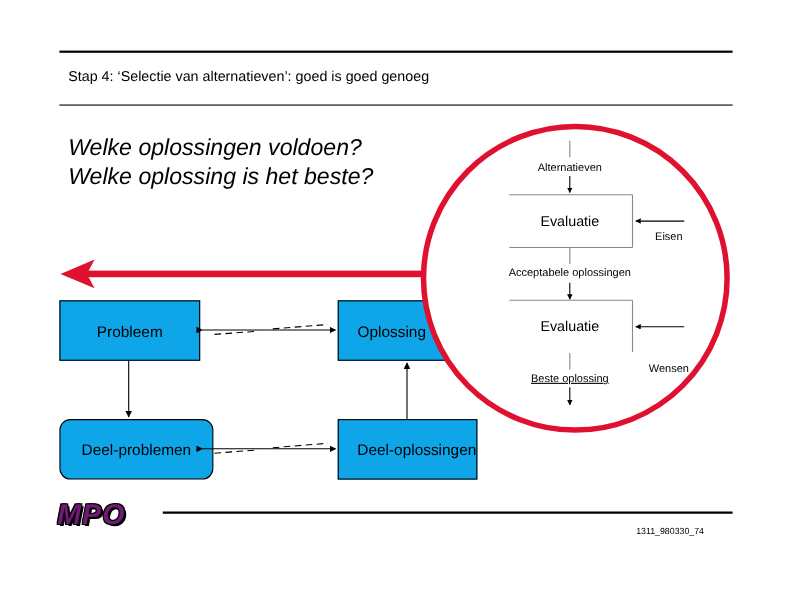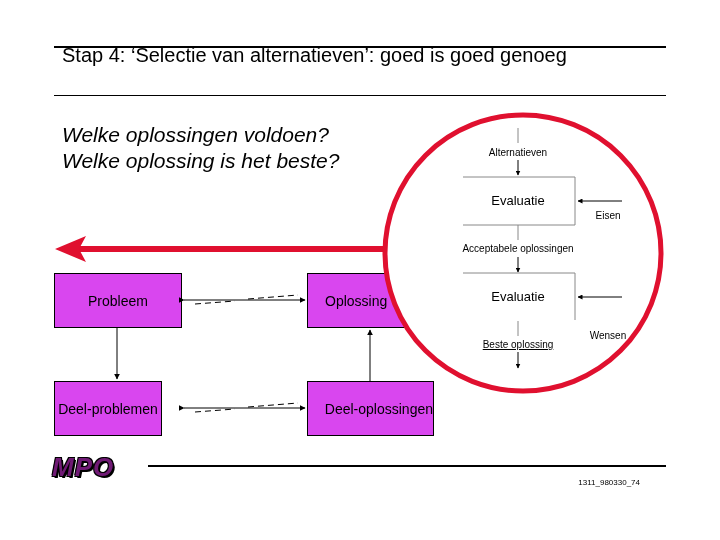--- a/index.html
+++ b/index.html
@@ -1,22 +1,22 @@
 <!DOCTYPE html>
 <html><head>
   <meta charset="utf-8">
   <style>
     html, body { margin: 0; padding: 0; background: #ffffff; }
     body { width: 720px; height: 540px; position: relative; overflow: hidden;
            font-family: "Liberation Sans", sans-serif; color: #000; }
     .abs { position: absolute; }
     .rule { position: absolute; background: #000; }
-    .title { left: 62px; top: 44px; font-size: 20px; white-space: nowrap; }
+    .title { left: 62px; top: 62px; font-size: 13px; white-space: nowrap; }
     .question { left: 62px; font-size: 21px; font-style: italic; white-space: nowrap; line-height: 26px; }
-    .box { position: absolute; background: #d946ef; border: 1px solid #000; box-sizing: border-box;
+    .box { position: absolute; background: #0ea5e9; border: 1px solid #000; box-sizing: border-box;
            display: flex; align-items: center; justify-content: center; font-size: 14px; white-space: nowrap; }
     .lbl { position: absolute; font-size: 10px; white-space: nowrap; transform: translateX(-50%); }
     .evlbl { position: absolute; font-size: 13px; white-space: nowrap; transform: translateX(-50%); }
     .footer-id { right: 80px; top: 478px; font-size: 8px; }
     svg.layer { position: absolute; left: 0; top: 0; }
     .logo { left: 52px; top: 452px; font-size: 26px; font-weight: bold; font-style: italic;
             color: #701a75; letter-spacing: 1px;
             text-shadow: -1px -1px 0 #000, 1px -1px 0 #000, -1px 1px 0 #000, 2px 2px 0 #000, 1px 1px 0 #000; }
   </style>
 </head>
@@ -28,21 +28,21 @@
 
 <div class="abs question" style="top:122px;">Welke oplossingen voldoen?</div>
 <div class="abs question" style="top:148px;">Welke oplossing is het beste?</div>
 
 <div class="box" style="left:54px; top:273px; width:128px; height:55px;">
   <span>Probleem</span>
 </div>
 <div class="box" style="left:307px; top:273px; width:140px; height:55px; justify-content:flex-start; padding-left:17px;">
   <span>Oplossing</span>
 </div>
-<div class="box" style="left:54px; top:381px; width:108px; height:55px;">
+<div class="box" style="left:54px; top:381px; width:140px; height:55px;border-radius:10px;">
   <span>Deel-problemen</span>
 </div>
 <div class="box" style="left:307px; top:381px; width:127px; height:55px; justify-content:flex-end; padding-left:3px;">
   <span>Deel-oplossingen</span>
 </div>
 
 <svg class="layer" width="720" height="540">
   <defs>
     <marker id="ah" viewBox="0 0 10 10" refX="9" refY="5" markerWidth="6" markerHeight="6" orient="auto">
       <path d="M0,0 L10,5 L0,10 z" fill="#000"></path>

